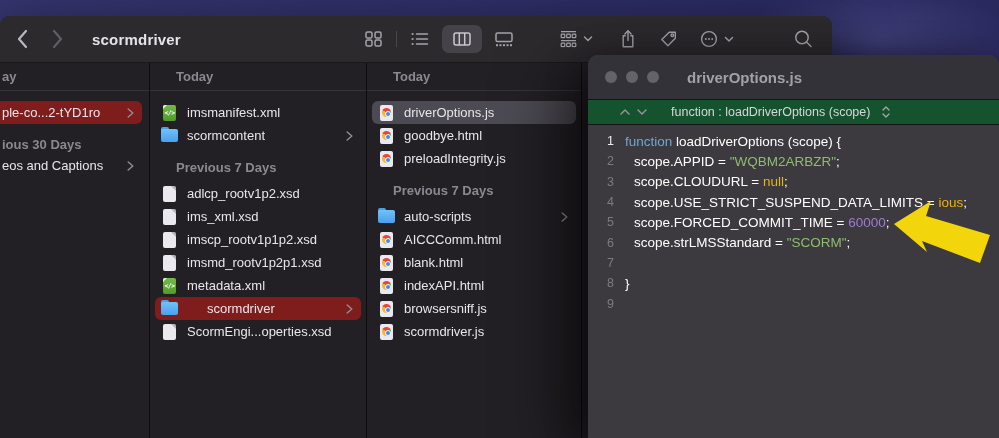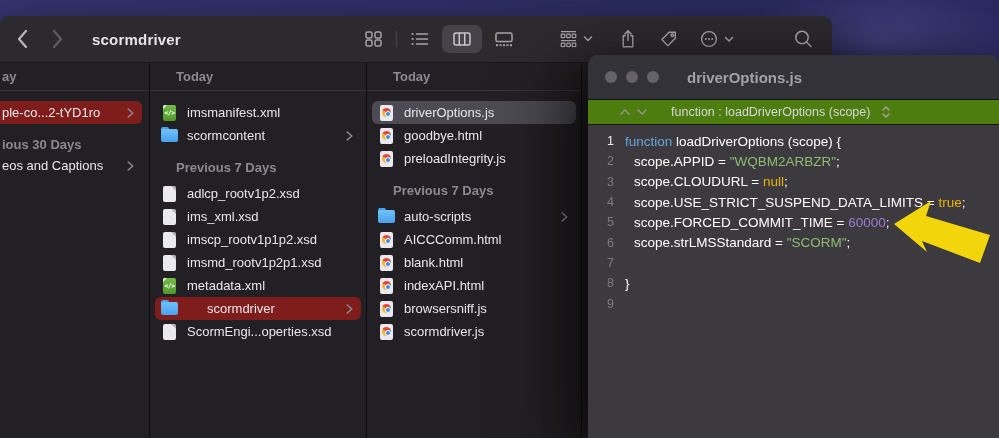--- a/index.html
+++ b/index.html
@@ -78,21 +78,21 @@
     font-family:"DejaVu Sans Mono", monospace; letter-spacing:-.5px; }
 
   
   .editor { position:absolute; left:588px; top:55px; width:411px; height:383px;
     background:#3c3a3f; border-radius:10px 10px 0 0;
     box-shadow:-30px 15px 60px rgba(0,0,0,.5), 0 10px 40px rgba(0,0,0,.45); }
   .e-titlebar { height:45px; background:#343239; border-radius:10px 10px 0 0;
     display:flex; align-items:center; padding-left:17px; border-bottom:1px solid #151417; }
   .tl { width:12px; height:12px; border-radius:50%; background:#656369; margin-right:9px; }
   .e-title { margin-left:19px; color:#a3a1a6; font-size:15px; font-weight:700; }
-  .jumpbar { height:25px; background:#4d7c0f; border-bottom:1px solid #151417;
+  .jumpbar { height:25px; background:#14532d; border-bottom:1px solid #151417;
     display:flex; align-items:center; padding-left:32px; color:#98969a; }
   .jump-label { color:#d8d6da; font-size:12.5px; margin-left:17px; }
   .jump-updown { margin-left:12px; color:#a9a7ab; display:flex; }
   .jb-chev { display:flex; margin-right:7px; }
   .code { padding-top:6px; font-size:13.5px; }
   .code-line { display:flex; height:20.3px; align-items:center; }
   .ln { width:26px; text-align:right; margin-right:11px; color:#7d7b81; font-size:12.5px; flex:none; }
   .ln.current { color:#eceaee; }
   .code-text { white-space:pre; color:#eceaee; }
   .seg-plain { color:#ffffff; }
@@ -408,21 +408,21 @@
       <div class="code-line">
         <span class="ln">2</span>
         <span class="code-text" style="padding-left: 9px;"><span class="seg-plain">scope.APPID = </span><span class="seg-string">"WQBM2ARBZR"</span><span class="seg-plain">;</span></span>
       </div>
       <div class="code-line">
         <span class="ln">3</span>
         <span class="code-text" style="padding-left: 9px;"><span class="seg-plain">scope.CLOUDURL = </span><span class="seg-constant">null</span><span class="seg-plain">;</span></span>
       </div>
       <div class="code-line">
         <span class="ln">4</span>
-        <span class="code-text" style="padding-left: 9px;"><span class="seg-plain">scope.USE_STRICT_SUSPEND_DATA_LIMITS = </span><span class="seg-constant">true</span><span class="seg-plain">;</span></span>
+        <span class="code-text" style="padding-left: 9px;"><span class="seg-plain">scope.USE_STRICT_SUSPEND_DATA_LIMITS = </span><span class="seg-constant">ious</span><span class="seg-plain">;</span></span>
       </div>
       <div class="code-line">
         <span class="ln">5</span>
         <span class="code-text" style="padding-left: 9px;"><span class="seg-plain">scope.FORCED_COMMIT_TIME = </span><span class="seg-number">60000</span><span class="seg-plain">;</span></span>
       </div>
       <div class="code-line">
         <span class="ln">6</span>
         <span class="code-text" style="padding-left: 9px;"><span class="seg-plain">scope.strLMSStandard = </span><span class="seg-string">"SCORM"</span><span class="seg-plain">;</span></span>
       </div>
       <div class="code-line">

